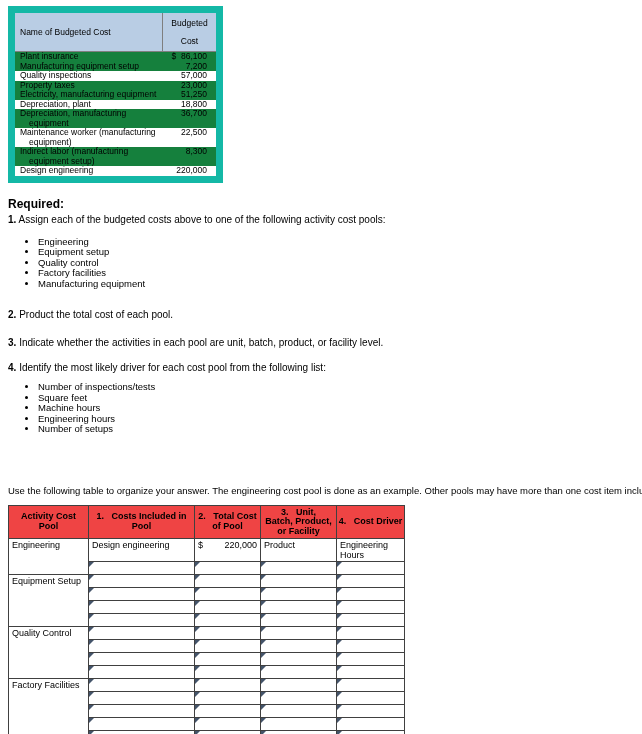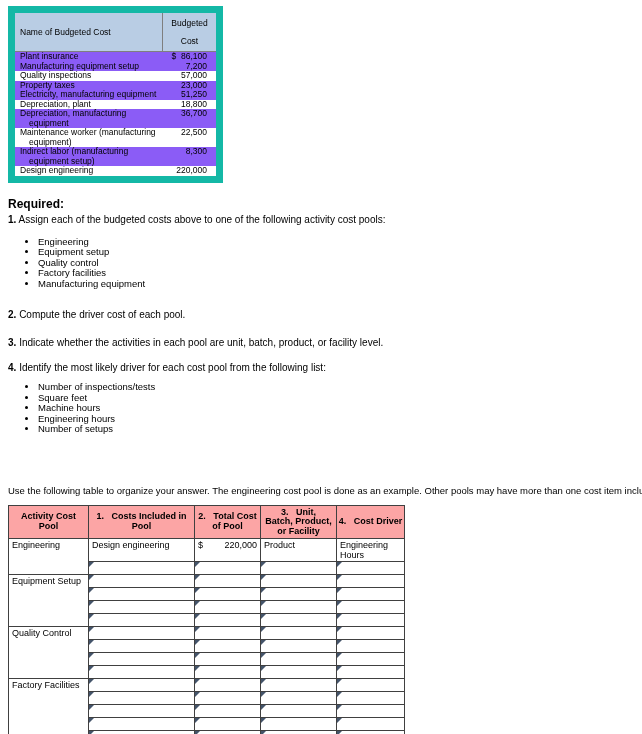--- a/index.html
+++ b/index.html
@@ -13,21 +13,21 @@
   
   .budget-table{border-collapse:collapse;table-layout:fixed;width:208px;border:7px solid #14b8a6;}
   .budget-table col.c-name{width:151px;}
   .budget-table col.c-cost{width:57px;}
   .budget-table th{border:1px solid #7f7f7f;background:#b9cde4;font-size:8.5px;font-weight:normal;padding:1px 2px;vertical-align:middle;}
   th.name-h{text-align:left;padding-left:5px;}
   th.cost-h{text-align:center;white-space:pre-line;line-height:18px;}
   .budget-table td{font-size:8.5px;padding:0;vertical-align:top;line-height:9.5px;}
   td.budget-name{white-space:pre-line;padding:0 2px 0 14px;text-indent:-9px;}
   td.budget-cost{text-align:right;padding-right:9px;}
-  .budget-table tr.odd td{background:#8b5cf6;}
+  .budget-table tr.odd td{background:#15803d;}
 
   
   .req-label{margin-top:14px;font-size:12px;font-weight:bold;}
   .req-item{font-size:10px;}
   .ri-1{margin-top:3px;}
   .ri-2{margin-top:20px;}
   .ri-3{margin-top:17px;}
   .ri-4{margin-top:14px;}
   ul.opts{margin:12px 0 0 0;padding-left:30px;font-size:9.5px;list-style-type:disc;}
   ul.opts li{line-height:10.5px;}
@@ -35,21 +35,21 @@
   .note{margin-top:50px;font-size:9.5px;white-space:nowrap;}
 
   
   .answer-table{border-collapse:collapse;table-layout:fixed;width:396px;margin-top:9px;}
   .answer-table col.a1{width:80px;}
   .answer-table col.a2{width:106px;}
   .answer-table col.a3{width:66px;}
   .answer-table col.a4{width:76px;}
   .answer-table col.a5{width:68px;}
   .answer-table th{
-    background:#fca5a5;border:1px solid #404040;font-size:9px;font-weight:bold;
+    background:#ef4444;border:1px solid #404040;font-size:9px;font-weight:bold;
     text-align:center;vertical-align:middle;white-space:pre-line;line-height:9.5px;padding:2px 1px;
   }
   .answer-table td{border:1px solid #404040;font-size:9px;vertical-align:top;padding:1px 3px;line-height:10px;background:#fff;}
   td.pool-cell{white-space:pre-line;}
   td.cell-empty{position:relative;height:13px;padding:0;}
   td.cell-empty::before{content:"";position:absolute;top:0;left:0;width:0;height:0;border-top:5px solid #44546a;border-right:5px solid transparent;}
   td.ex{white-space:pre-line;}
   td.total-cell .cur{float:left;}
   td.total-cell .amt{float:right;}
 </style>
@@ -127,21 +127,21 @@
   <ul class="opts">
       <li>Engineering</li>
       <li>Equipment setup</li>
       <li>Quality control</li>
       <li>Factory facilities</li>
       <li>Manufacturing equipment</li>
     </ul>
 
   <div class="req-item ri-2">
     <b>2.</b>
-    <span>Compute the driver cost of each pool.</span>
+    <span>Product the total cost of each pool.</span>
   </div>
 
   <div class="req-item ri-3">
     <b>3.</b>
     <span>Indicate whether the activities in each pool are unit, batch, product, or facility level.</span>
   </div>
 
   <div class="req-item ri-4">
     <b>4.</b>
     <span>Identify the most likely driver for each cost pool from the following list:</span>

